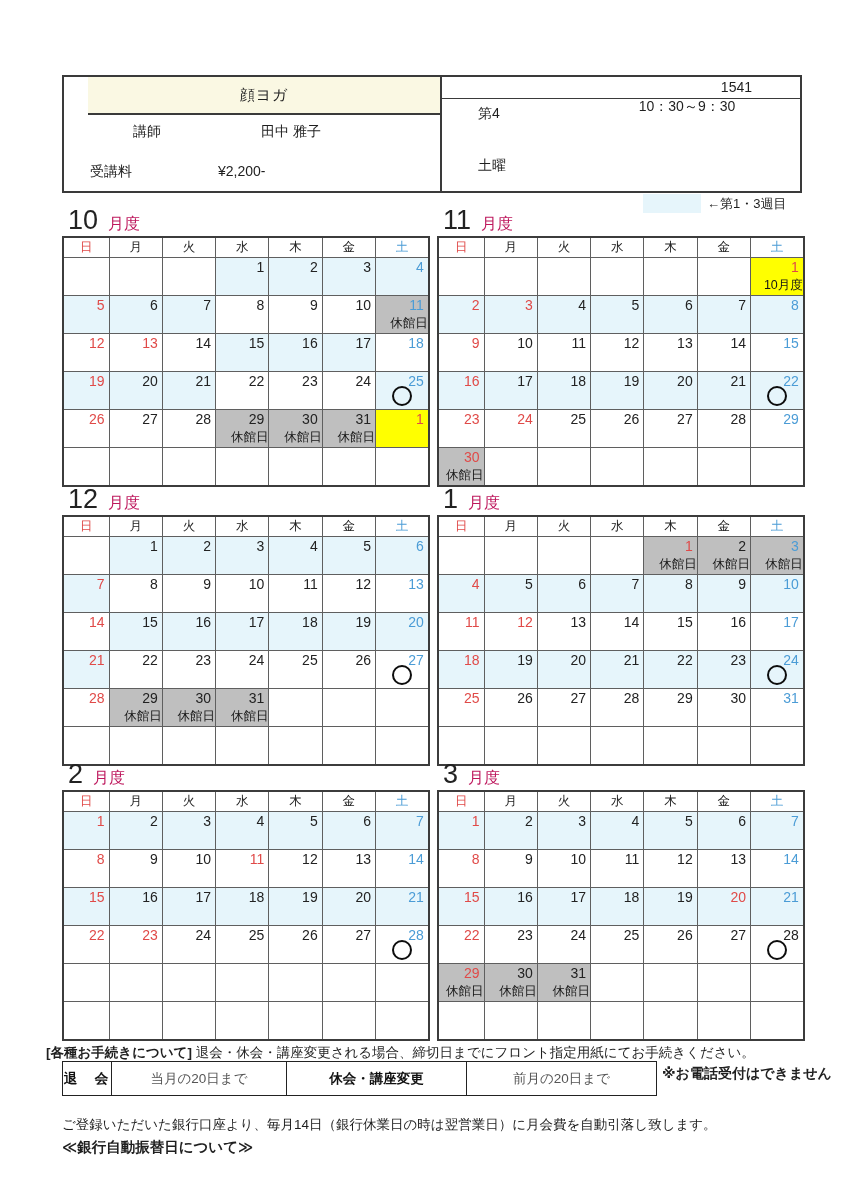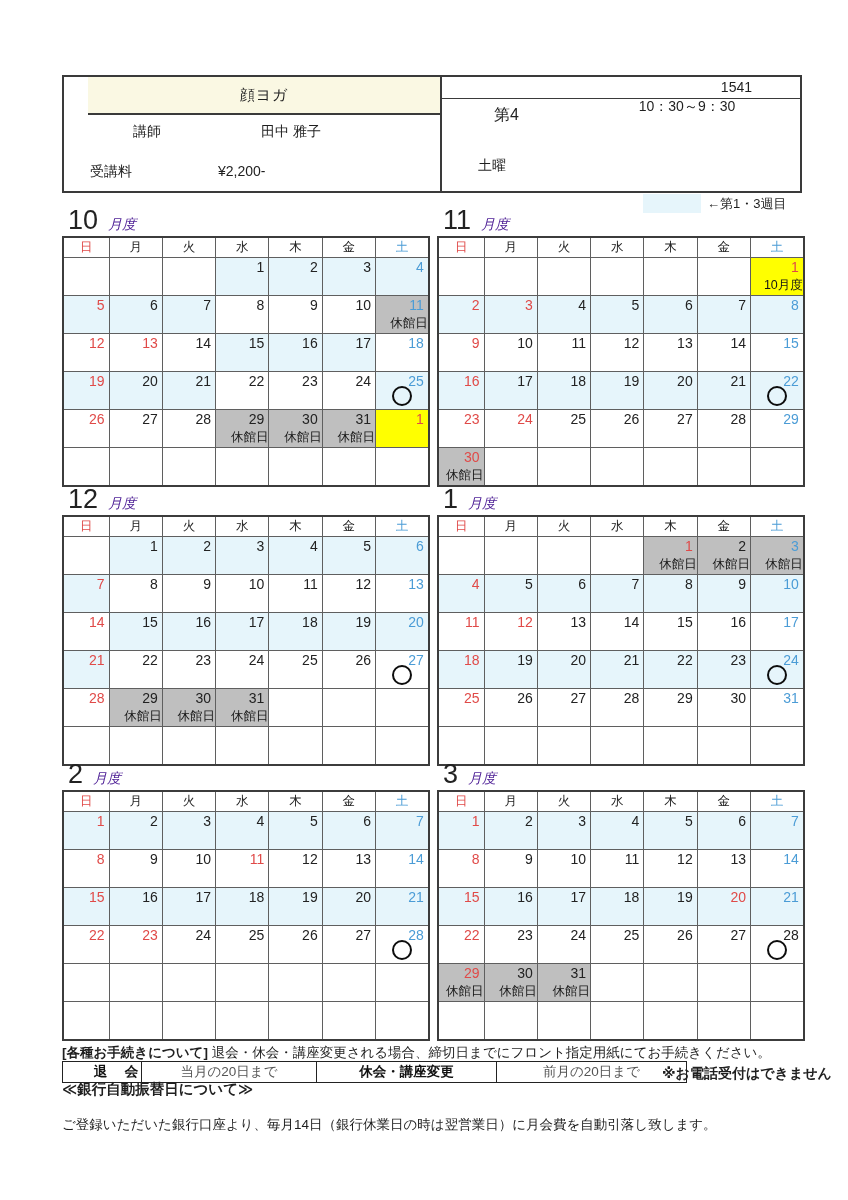--- a/index.html
+++ b/index.html
@@ -9,60 +9,60 @@
   
   .hdr{position:absolute;left:62px;top:75px;width:740px;height:118px;border:2px solid #3a3a3a;display:flex;box-sizing:border-box;}
   .hdr-left{width:378px;border-right:2px solid #3a3a3a;position:relative;box-sizing:border-box;padding-left:24px;}
   .hdr-title{height:36px;line-height:36px;background:#faf8e3;border-bottom:2px solid #3a3a3a;text-align:center;font-size:15px;letter-spacing:1px;}
   .hdr-row{position:absolute;left:26px;font-size:14px;}
   .hdr-row .val{position:absolute;left:128px;width:180px;white-space:nowrap;}
   .hdr-row.r1{top:46px;margin-left:43px;}
   .hdr-row.r2{top:86px;}
   .hdr-right{flex:1;position:relative;}
   .hdr-code{position:absolute;top:0;left:0;right:0;height:21px;line-height:20px;border-bottom:1.5px solid #3a3a3a;text-align:right;padding-right:48px;font-size:14px;}
-  .hdr-week{position:absolute;top:28px;left:36px;font-size:16px;margin-left:16px;}
+  .hdr-week{position:absolute;top:28px;left:36px;font-size:14px;}
   .hdr-time{position:absolute;top:21px;left:140px;width:210px;text-align:center;font-size:14px;}
   .hdr-dow{position:absolute;top:80px;left:36px;font-size:14px;}
 
   
   .legend{position:absolute;left:643px;top:194px;display:flex;align-items:center;}
   .legend-swatch{display:inline-block;width:58px;height:19px;background:#e6f5fb;}
   .legend-text{font-size:13px;margin-left:6px;white-space:nowrap;}
 
   
   .month{position:absolute;width:330px;}
   .pos0{left:62px;top:206px;} .pos1{left:437px;top:206px;}
   .pos2{left:62px;top:485px;} .pos3{left:437px;top:485px;}
   .pos4{left:62px;top:760px;} .pos5{left:437px;top:760px;}
   .m-title{height:30px;display:flex;align-items:baseline;padding-left:6px;}
   .m-num{font-size:27px;line-height:28px;color:#222;}
-  .m-unit{font-size:14px;margin-left:10px;color:#4c1d95;font-style:italic;}
+  .m-unit{font-size:16px;margin-left:10px;color:#be185d;}
   table.cal{border-collapse:collapse;table-layout:fixed;width:366px;border:2px solid #3c3c3c;}
   table.cal th{height:16px;font-size:12.5px;font-weight:normal;border:1px solid #5f5f5f;text-align:center;color:#222;}
   table.cal th.w0{color:#e04a48;}
   table.cal th.w6{color:#4b9cd6;}
   table.cal td{height:37px;border:1px solid #5f5f5f;vertical-align:top;position:relative;padding:0;}
   .num{display:block;text-align:right;padding:2px 4px 0 0;font-size:14px;line-height:15px;color:#222;}
   .t-r{color:#e04a48;} .t-b{color:#4b9cd6;}
   .bg-lb{background:#e6f5fb;} .bg-gy{background:#bfbfbf;} .bg-ye{background:#ffff00;}
   .cell-note{position:absolute;left:0;right:0;bottom:1px;text-align:right;font-size:12.5px;color:#161616;}
   .cell-circle{position:absolute;left:50%;bottom:3px;transform:translateX(-50%);width:20px;height:20px;border:2.5px solid #0d0d0d;border-radius:50%;box-sizing:border-box;background:transparent;}
 
   
-  .f-line1{position:absolute;left:62px;top:1044px;font-size:13.5px;white-space:nowrap;}
+  .f-line1{position:absolute;left:46px;top:1044px;font-size:13.5px;white-space:nowrap;}
   .f-line1 .b{font-weight:bold;}
-  .f-table{position:absolute;left:62px;top:1061px;height:22px;display:flex;border:1.5px solid #222;box-sizing:border-box;padding-left:30px;}
+  .f-table{position:absolute;left:62px;top:1061px;height:35px;display:flex;border:1.5px solid #222;box-sizing:border-box;}
   .f-cell{display:flex;align-items:center;justify-content:center;font-size:13.5px;box-sizing:border-box;}
   .f-cell + .f-cell{border-left:1.5px solid #222;}
   .f-c1{width:48px;font-weight:bold;color:#111;letter-spacing:2px;}
   .f-c2{width:175px;color:#555;}
   .f-c3{width:180px;font-weight:bold;color:#111;}
   .f-c4{width:190px;color:#555;}
   .f-phone{position:absolute;left:662px;top:1065px;font-weight:bold;font-size:14px;white-space:nowrap;}
-  .f-bank-title{position:absolute;left:62px;top:1080px;font-weight:bold;font-size:14.5px;}
+  .f-bank-title{position:absolute;left:62px;top:1138px;font-weight:bold;font-size:14.5px;}
   .f-bank-text{position:absolute;left:62px;top:1116px;font-size:13.5px;white-space:nowrap;}
 </style>
 </head>
 <body>
 
 <div class="page">
 
   <div class="hdr">
     <div class="hdr-left">
       <div class="hdr-title">顔ヨガ</div>

